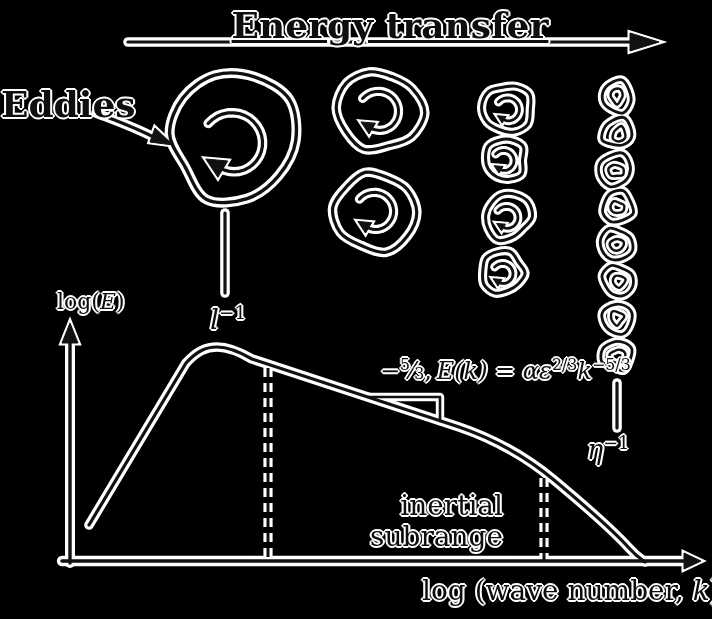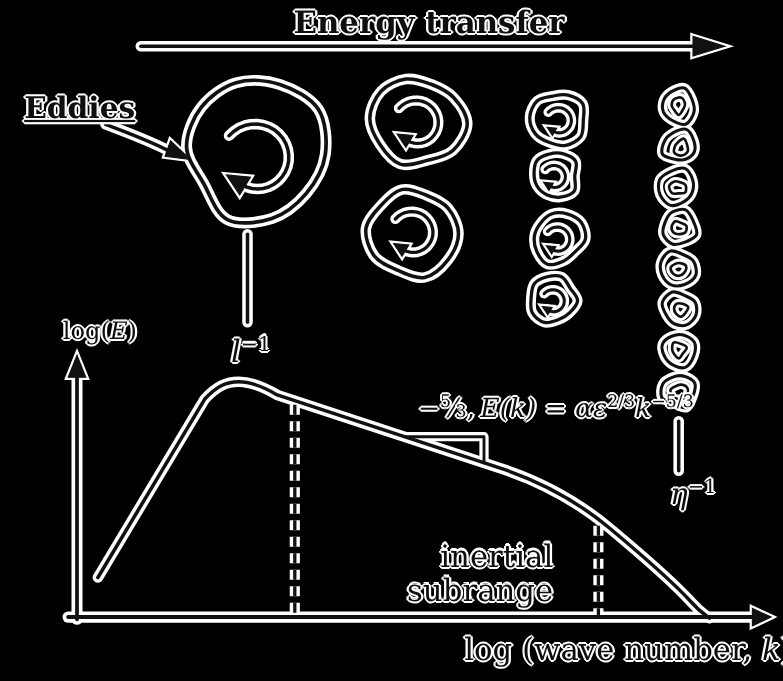--- a/index.html
+++ b/index.html
@@ -14,26 +14,26 @@
     color:#0f0f0f;
     white-space:nowrap;
     text-shadow:
       -2px 0 0 #fff, 2px 0 0 #fff, 0 -2px 0 #fff, 0 2px 0 #fff,
       -1px -1px 0 #fff, 1px -1px 0 #fff, -1px 1px 0 #fff, 1px 1px 0 #fff;
     z-index:5;
   }
   .i{font-style:italic;}
   .lbl sup{font-size:66%;vertical-align:super;line-height:0;}
   .lbl sub{font-size:66%;vertical-align:-12%;line-height:0;}
-  #lbl-energy{left:130px;top:4px;width:520px;text-align:center;font-size:28px;font-weight:bold;}
-  #lbl-eddies{left:22px;top:83px;font-size:27px;font-weight:bold;text-decoration:underline;}
+  #lbl-energy{left:130px;top:4px;width:520px;text-align:center;font-size:36px;font-weight:bold;text-decoration:underline;}
+  #lbl-eddies{left:1px;top:83px;font-size:36px;font-weight:bold;}
   #lbl-logE{left:26px;top:289px;font-size:22px;margin-left:31px;}
   #lbl-l1{left:210px;top:303px;font-size:28px;}
   #lbl-eq{left:380px;top:357px;font-size:24px;}
-  #lbl-eta1{left:609px;top:434px;font-size:27px;}
+  #lbl-eta1{left:587px;top:434px;font-size:27px;}
   #lbl-inertial{left:318px;top:490px;width:185px;text-align:right;font-size:28px;line-height:1.12;white-space:normal;}
   #lbl-xaxis{left:422px;top:574px;font-size:28px;}
 </style>
 </head>
 <body>
 
 <svg id="fig" width="712" height="619" viewBox="0 0 712 619">
   <g id="halo-layer">
       <path d="M128,42L632,42" fill="none" stroke="#ffffff" stroke-width="9.600000000000001" stroke-linecap="round" stroke-linejoin="round"></path>
       <path d="M630,33L659,42L630,51Z" fill="#ffffff" stroke="#ffffff" stroke-width="5"></path>

